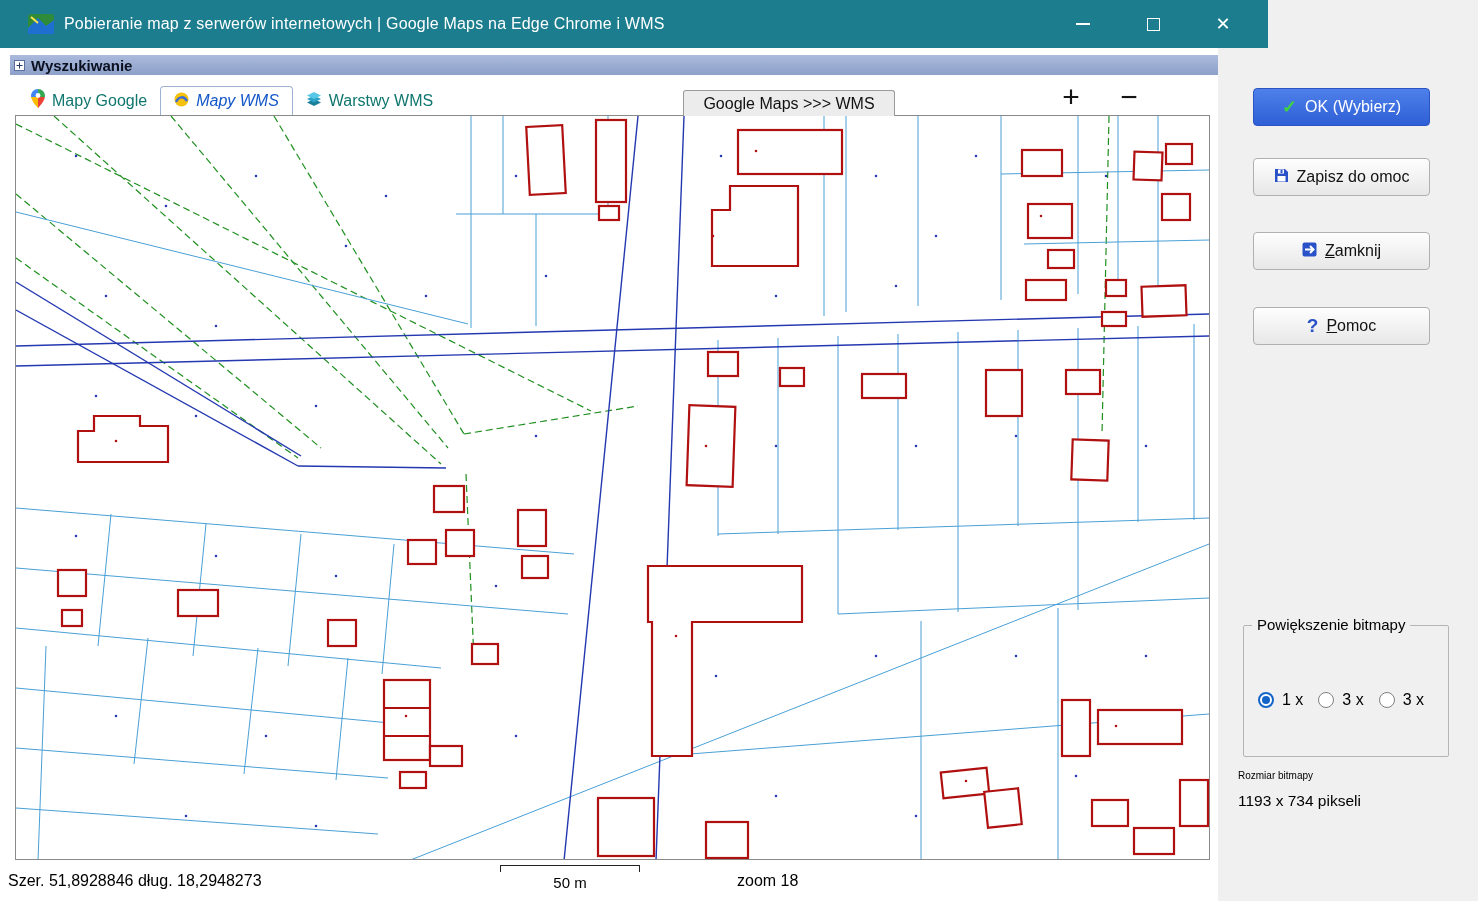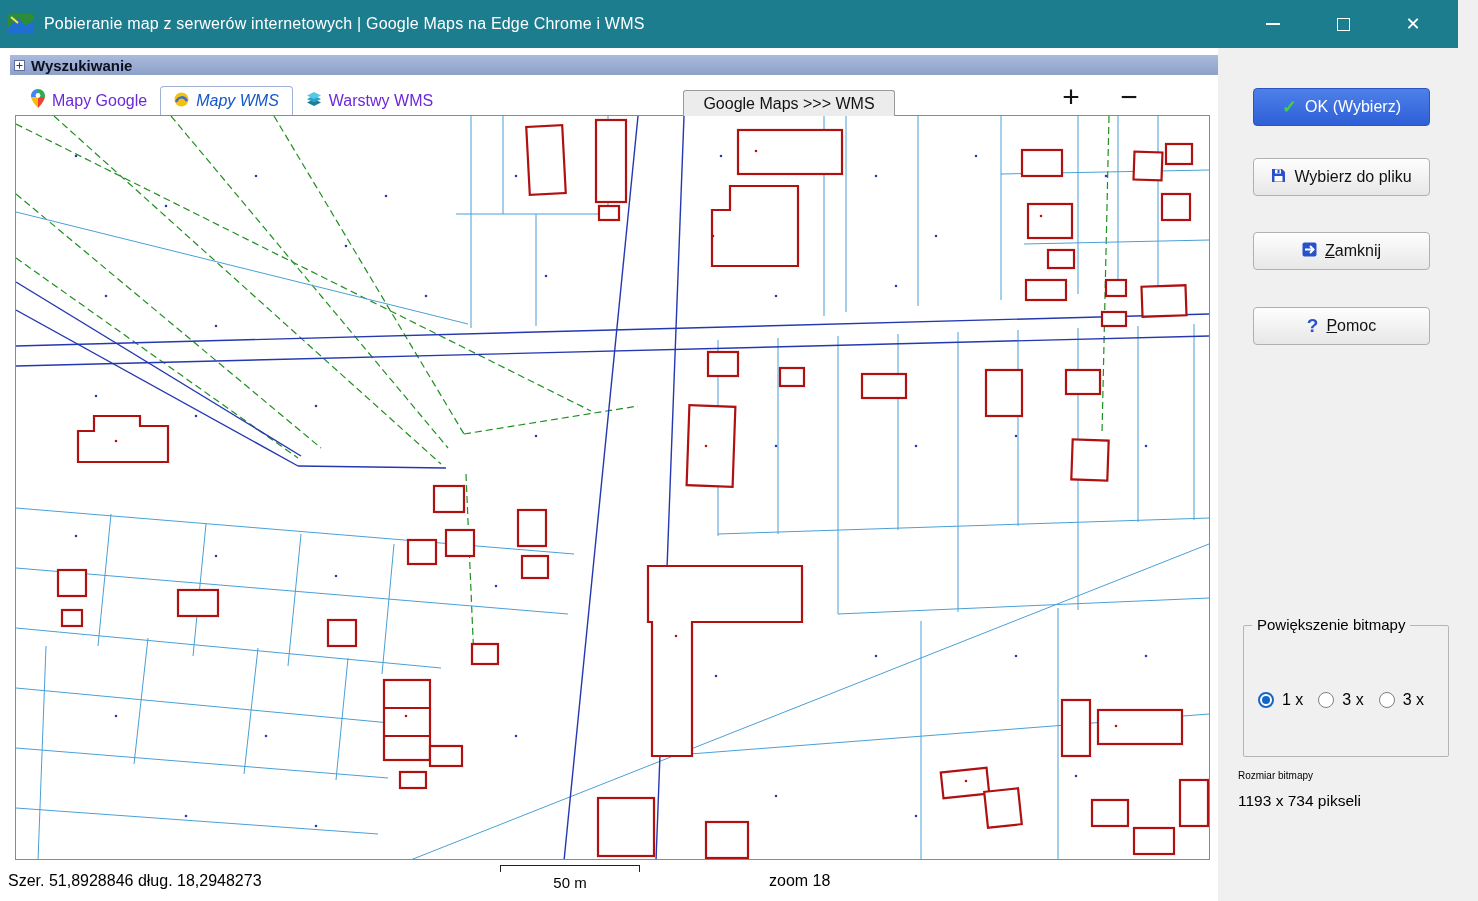--- a/index.html
+++ b/index.html
@@ -4,44 +4,44 @@
 <style>
   * { box-sizing: border-box; }
   html,body { margin:0; padding:0; }
   body {
     width:1478px; height:901px; position:relative; overflow:hidden;
     font-family:"Liberation Sans", sans-serif; background:#f0f0f0;
   }
 
   
   .titlebar {
-    position:absolute; top:0; left:0; width:1458px; height:48px;
+    position:absolute; top:0; left:0; width:1268px; height:48px;
     background:#1b7d8e; color:#fff; display:flex; align-items:center;
-    padding-left:8px;
+    padding-left:28px;
   }
   .app-icon { margin-right:10px; display:flex; }
   .title-text { font-size:16px; letter-spacing:.2px; }
   .win-controls { margin-left:auto; display:flex; align-items:center; padding-right:22px; }
   .winbtn { width:46px; height:48px; display:flex; align-items:center; justify-content:center; margin-left:24px; cursor:pointer; }
   .min-glyph { width:14px; height:2px; background:#fff; display:block; }
   .max-glyph { width:13px; height:13px; border:1.6px solid #fff; display:block; }
   .close-glyph { color:#fff; font-size:18px; line-height:1; }
 
   
   .left-pane { position:absolute; top:48px; left:0; width:1218px; height:853px; background:#fff; }
 
   .search-bar {
     position:absolute; top:7px; left:10px; width:1208px; height:20px;
     background:linear-gradient(#abbadd, #8da0c8);
     display:flex; align-items:center; gap:6px; padding-left:4px;
     font-size:15px; font-weight:bold; color:#0b1020; cursor:pointer;
   }
 
   .tabs { position:absolute; top:38px; left:18px; height:29px; display:flex; align-items:stretch; }
-  .tab { display:flex; align-items:center; gap:7px; padding:0 13px; font-size:16px; color:#6d28d9; cursor:pointer; }
+  .tab { display:flex; align-items:center; gap:7px; padding:0 13px; font-size:16px; color:#0f766e; cursor:pointer; }
   .tab.sel {
     background:#fff; border:1px solid #9fb0d2; border-bottom:none;
     border-radius:4px 4px 0 0; color:#1457c8; position:relative; z-index:3;font-style:italic;
   }
 
   .transfer {
     position:absolute; top:42px; left:683px; width:212px; height:26px; z-index:2;
     background:#ececec; border:1px solid #9a9a9a; border-bottom:none; border-radius:3px 3px 0 0;
     display:flex; align-items:center; justify-content:center; font-size:16px; color:#111;
   }
@@ -57,21 +57,21 @@
   }
   .n-lines path { stroke:#2438b0; stroke-width:1.4; fill:none; }
   .c-lines path { stroke:#49a0d6; stroke-width:1;   fill:none; }
   .g-lines path { stroke:#1f8f1f; stroke-width:1.2; fill:none; stroke-dasharray:7 4; }
   .bld rect, .bld path { stroke:#b01010; stroke-width:2.2; fill:#fff; }
   .bld path.inner { fill:none; }
 
   
   .statusbar { position:absolute; top:812px; left:0; width:1378px; height:41px; background:#fff; color:#000; }
   .status-coords { position:absolute; left:8px; top:12px; font-size:16px; }
-  .status-zoom   { position:absolute; left:737px; top:12px; font-size:16px;margin-left:32px; }
+  .status-zoom   { position:absolute; left:737px; top:12px; font-size:16px; }
   .scalebar { position:absolute; left:500px; top:5px; width:140px; text-align:center; }
   .scaleline { height:7px; border:1.5px solid #222; border-bottom:none; }
   .scalelabel { font-size:15px; margin-top:2px; }
 
   
   .sidebar { position:absolute; top:48px; left:1218px; width:260px; height:853px; background:#f0f0f0; }
   .btn {
     position:absolute; left:35px; width:177px; height:38px;
     display:flex; align-items:center; justify-content:center; gap:8px;
     border:1px solid #b0b0b0; border-radius:4px;
@@ -336,21 +336,21 @@
 
   <div class="btn btn-save">
     <span>
       <svg width="15" height="15" viewBox="0 0 15 15">
         <path d="M1,1 H11 L14,4 V14 H1 Z" fill="#2a52c8"></path>
         <rect x="4" y="1.5" width="6" height="4" fill="#fff"></rect>
         <rect x="6.5" y="2" width="2" height="3" fill="#2a52c8"></rect>
         <rect x="3.5" y="8" width="8" height="5.5" fill="#fff"></rect>
       </svg>
     </span>
-    <span>Wybierz do pliku</span>
+    <span>Zapisz do omoc</span>
   </div>
 
   <div class="btn btn-close">
     <span>
       <svg width="15" height="15" viewBox="0 0 15 15">
         <rect x="0.5" y="0.5" width="14" height="14" rx="2" fill="#2a52c8"></rect>
         <path d="M3,7.5 H11 M8,4 L11.5,7.5 8,11" stroke="#fff" stroke-width="2" fill="none"></path>
       </svg>
     </span>
     <span><span class="accel">Z</span><span>amknij</span></span>

